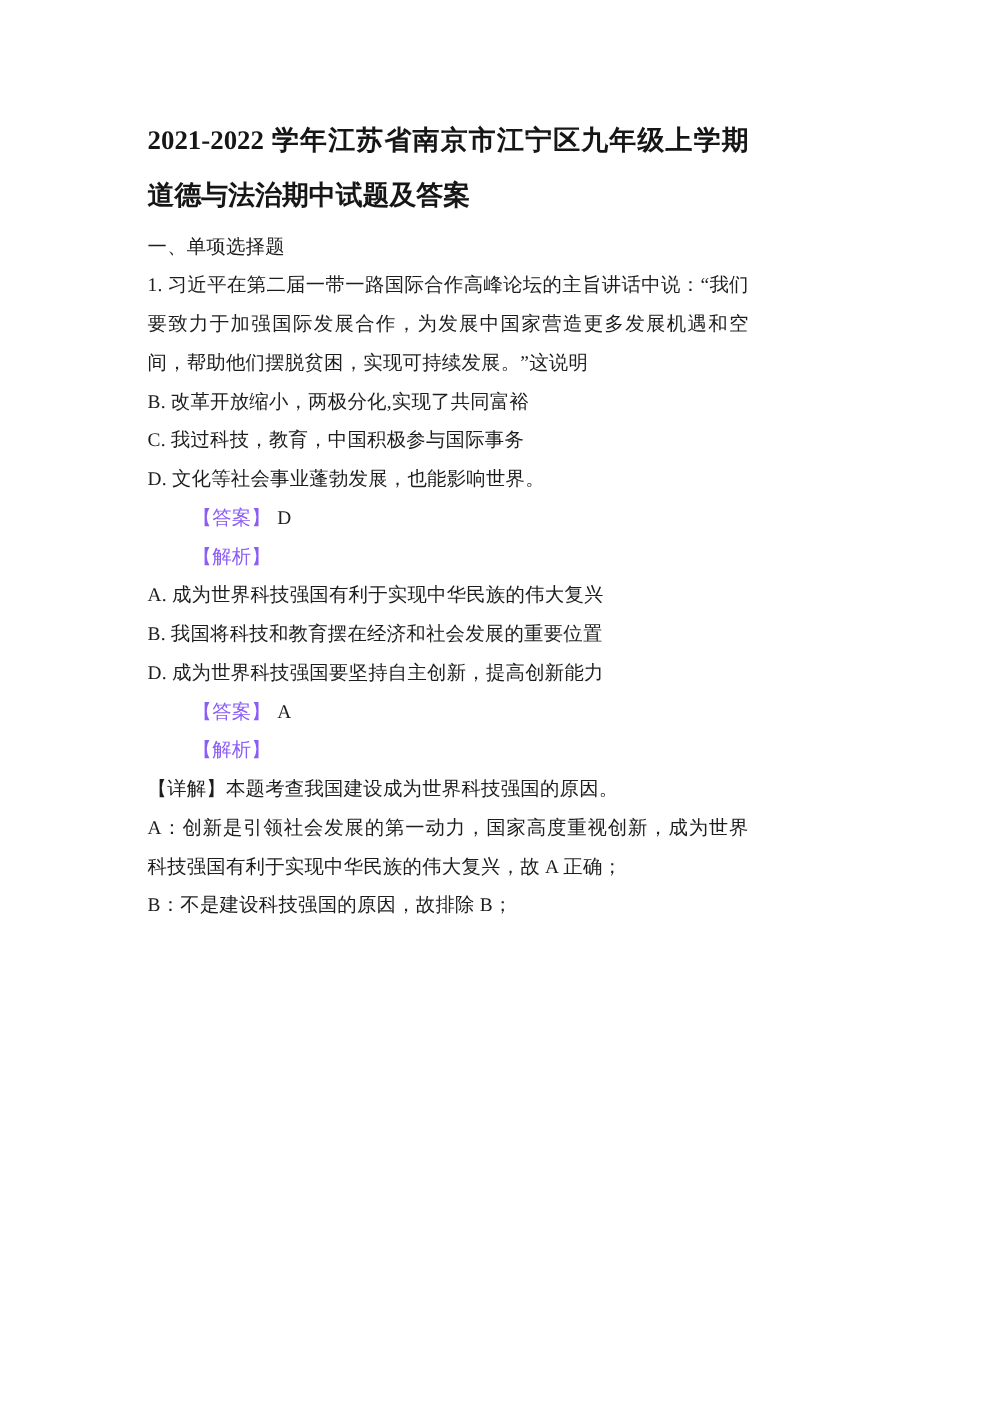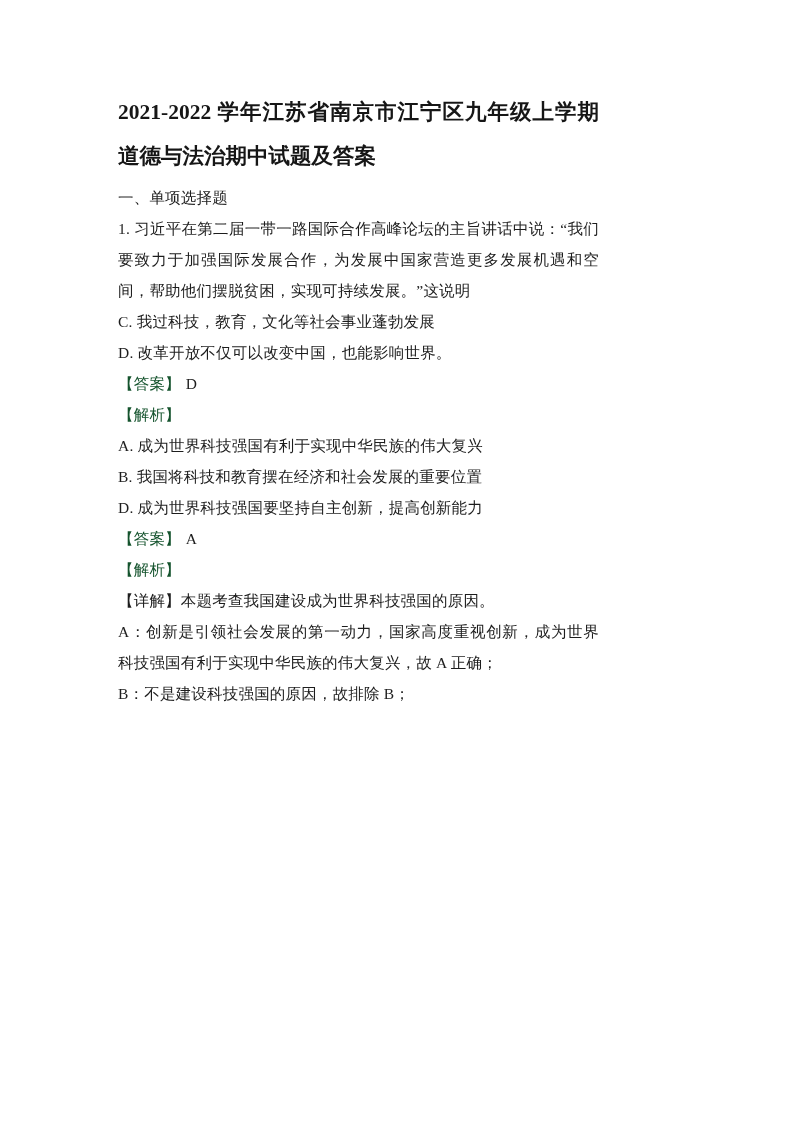--- a/index.html
+++ b/index.html
@@ -27,42 +27,44 @@
     color: #161616;
   }
   .body-text p {
     margin: 0;
     font-size: 15.5px;
     line-height: 31px;
     text-align: justify;
     letter-spacing: 0.2px;
   }
   .label-blue {
-    color: #14532d;
+    color: #8b5cf6;
+    margin-left: 36px;
   }
   .answer-value {
     padding-left: 5px;
     color: #1d1d1d;
   }
 </style>
 </head>
 <body>
 
 <div class="page">
 
   <h1 class="doc-title">2021-2022 学年江苏省南京市江宁区九年级上学期道德与法治期中试题及答案</h1>
 
   <div class="body-text">
 
     <p>一、单项选择题</p>
 
     <p>1. 习近平在第二届一带一路国际合作高峰论坛的主旨讲话中说：“我们要致力于加强国际发展合作，为发展中国家营造更多发展机遇和空间，帮助他们摆脱贫困，实现可持续发展。”这说明</p>
 
-    <p>C. 我过科技，教育，文化等社会事业蓬勃发展</p>
-    <p>D. 改革开放不仅可以改变中国，也能影响世界。</p>
+    <p>B. 改革开放缩小，两极分化,实现了共同富裕</p>
+    <p>C. 我过科技，教育，中国积极参与国际事务</p>
+    <p>D. 文化等社会事业蓬勃发展，也能影响世界。</p>
 
     <p><span class="label-blue">【答案】</span><span class="answer-value">D</span></p>
 
     <p><span class="label-blue">【解析】</span></p>
 
 
 
     <p>A. 成为世界科技强国有利于实现中华民族的伟大复兴</p>
     <p>B. 我国将科技和教育摆在经济和社会发展的重要位置</p>
     <p>D. 成为世界科技强国要坚持自主创新，提高创新能力</p>

